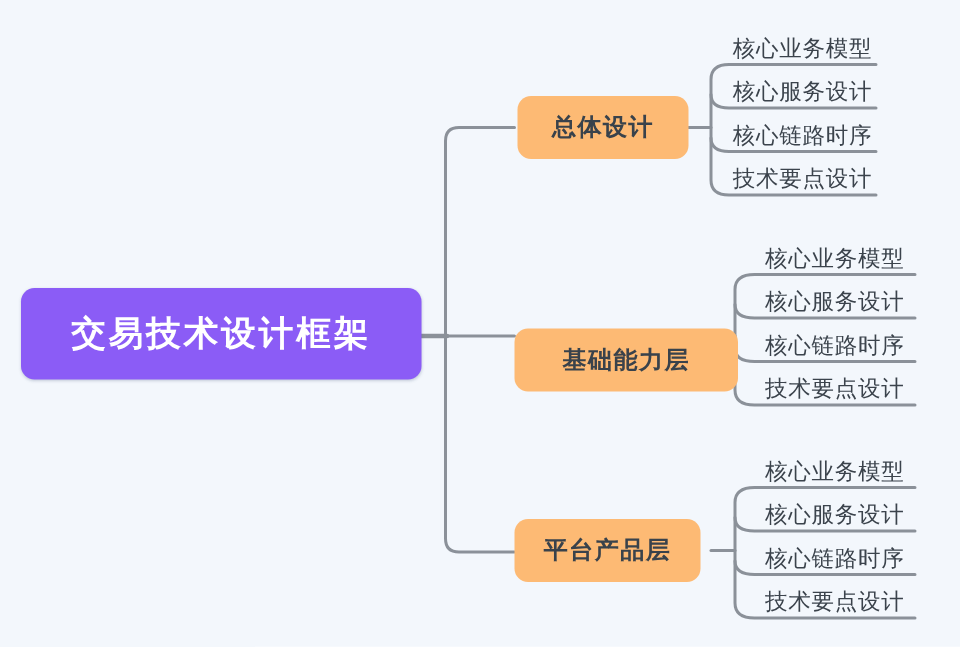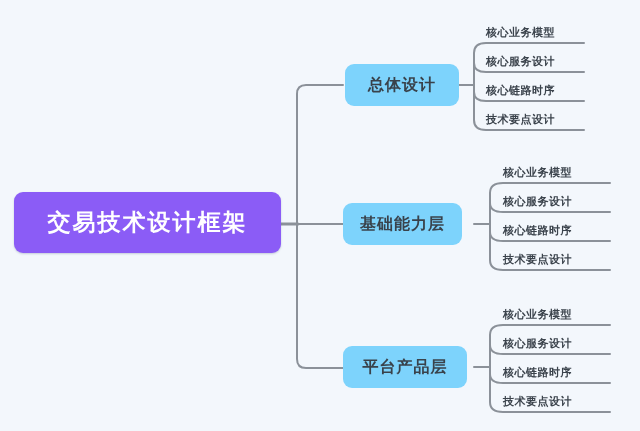--- a/index.html
+++ b/index.html
@@ -23,33 +23,33 @@
   }
   .root-node{
     left:14px;top:192px;width:267px;height:61px;
     background:#8b5cf6;
     border-radius:9px;
     color:#ffffff;
     font-size:23px;font-weight:700;letter-spacing:2px;
     box-shadow:0 1px 2px rgba(60,80,120,0.25);
   }
   .branch-node{
-    background:#7dd3fc;
+    background:#fdba74;
     border-radius:9px;
     color:#39424b;
     font-size:16px;font-weight:600;letter-spacing:1px;
   }
   .branch-1{left:345px;top:64px;width:114px;height:42px;}
-  .branch-2{left:343px;top:203px;width:119px;height:42px;text-align:right;}
+  .branch-2{left:343px;top:219px;width:149px;height:42px;text-align:right;}
   .branch-3{left:343px;top:346px;width:124px;height:42px;}
   .leaf{
     position:absolute;
     height:19px;line-height:19px;
-    text-align:left;
-    font-size:11px;font-weight:700;
+    text-align:center;
+    font-size:15px;font-weight:400;
     color:#3b434c;
     letter-spacing:0.5px;
     white-space:nowrap;
   }
   .leaf.g1{left:486px;width:98px;}
   .leaf.g2,.leaf.g3{left:503px;width:107px;}
   .watermark{
     position:absolute;
     left:427px;top:404px;
     font-size:13px;

